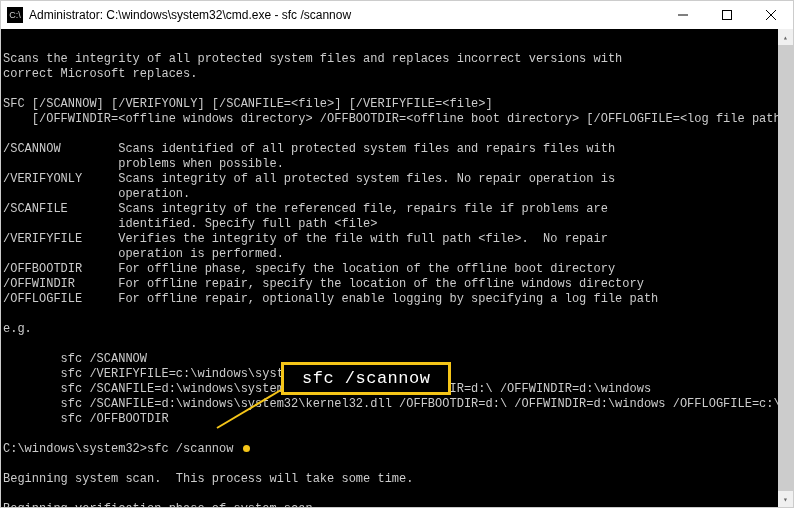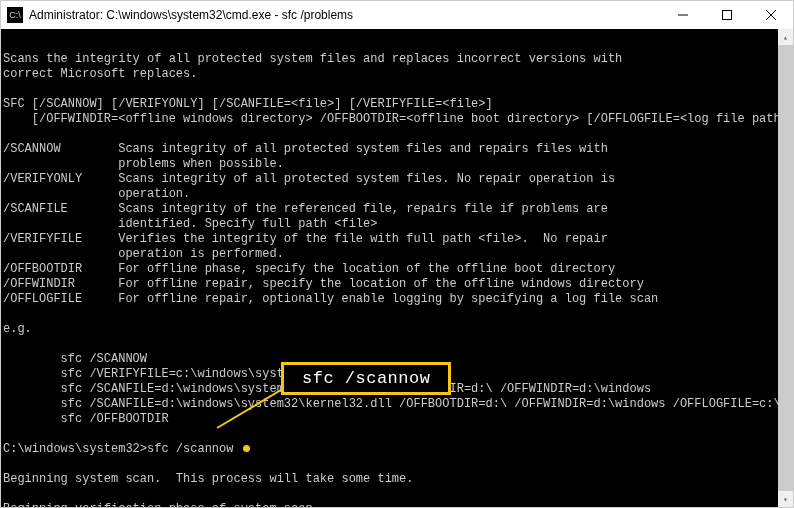--- a/index.html
+++ b/index.html
@@ -113,21 +113,21 @@
   .sb-thumb { position: absolute; top: 0; left: 0; right: 0; height: 100%; background: #ccc; }
   .content-row { display: flex; flex: 1; min-height: 0; }
 </style>
 </head>
 <body>
 
 <div class="window">
 
   <div class="titlebar">
     <div class="icon">C:\</div>
-    <div class="title">Administrator: C:\windows\system32\cmd.exe - sfc  /problems</div>
+    <div class="title">Administrator: C:\windows\system32\cmd.exe - sfc  /scannow</div>
     <div class="spacer"></div>
     <div class="winbtn">
       <svg width="10" height="10">
           <line x1="0" y1="5" x2="10" y2="5" stroke-width="1"></line>
         </svg>
     </div>
     <div class="winbtn">
       <svg width="10" height="10">
           <rect x="0.5" y="0.5" width="9" height="9" stroke-width="1"></rect>
         </svg>
@@ -141,31 +141,31 @@
   </div>
 
   <div class="content-row">
     <div class="terminal">
 <span>Scans the integrity of all protected system files and replaces incorrect versions with</span>
 <span>correct Microsoft replaces.</span>
 <span></span>
 <span>SFC [/SCANNOW] [/VERIFYONLY] [/SCANFILE=&lt;file&gt;] [/VERIFYFILE=&lt;file&gt;]</span>
 <span>    [/OFFWINDIR=&lt;offline windows directory&gt; /OFFBOOTDIR=&lt;offline boot directory&gt; [/OFFLOGFILE=&lt;log file path&gt;]]</span>
 <span></span>
-<span>/SCANNOW        Scans integrity of all protected system files and repairs files with</span>
+<span>/SCANNOW        Scans identified of all protected system files and repairs files with</span>
 <span>                problems when possible.</span>
 <span>/VERIFYONLY     Scans integrity of all protected system files. No repair operation is</span>
 <span>                operation.</span>
 <span>/SCANFILE       Scans integrity of the referenced file, repairs file if problems are</span>
 <span>                identified. Specify full path &lt;file&gt;</span>
 <span>/VERIFYFILE     Verifies the integrity of the file with full path &lt;file&gt;.  No repair</span>
 <span>                operation is performed.</span>
 <span>/OFFBOOTDIR     For offline phase, specify the location of the offline boot directory</span>
 <span>/OFFWINDIR      For offline repair, specify the location of the offline windows directory</span>
-<span>/OFFLOGFILE     For offline repair, optionally enable logging by specifying a log file scan</span>
+<span>/OFFLOGFILE     For offline repair, optionally enable logging by specifying a log file path</span>
 <span></span>
 <span>e.g.</span>
 <span></span>
 <span>        sfc /SCANNOW</span>
 <span>        sfc /VERIFYFILE=c:\windows\system32</span>
 <span>        sfc /SCANFILE=d:\windows\system32\</span><span style="visibility:hidden">XXXXXXXXXXXXXXXXXXXX</span><span>IR=d:\ /OFFWINDIR=d:\windows</span>
 <span>        sfc /SCANFILE=d:\windows\system32\kernel32.dll /OFFBOOTDIR=d:\ /OFFWINDIR=d:\windows /OFFLOGFILE=c:\log.txt</span>
 <span>        sfc /OFFBOOTDIR</span>
 <span></span>
 <span>C:\windows\system32&gt;</span><span>sfc /scannow </span><span class="prompt-dot"></span>

